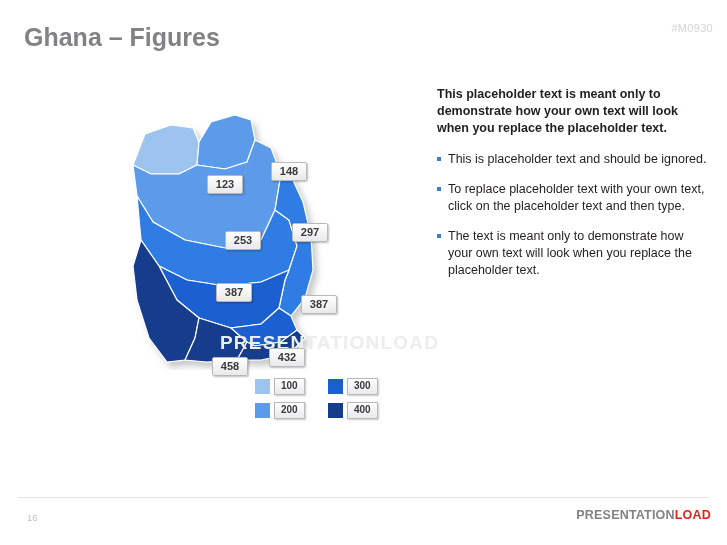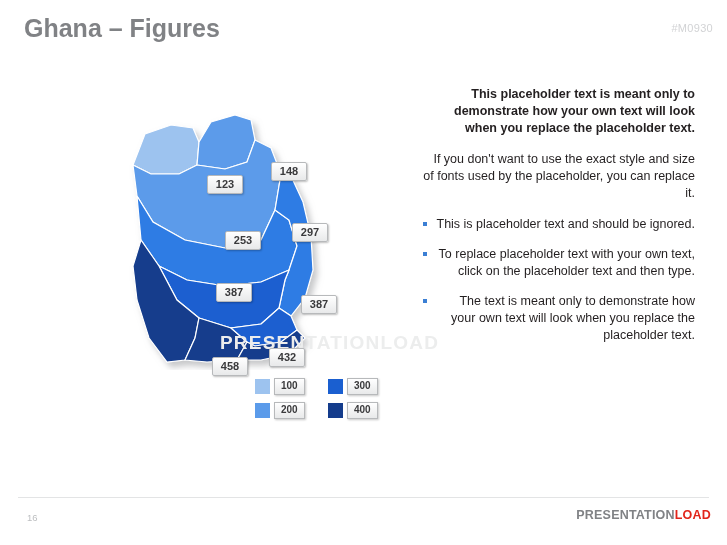--- a/index.html
+++ b/index.html
@@ -18,21 +18,21 @@
     position: absolute;
     left: 0; top: 0;
     width: 727px;
     height: 545px;
     background: #ffffff;
   }
   
   .slide-title {
     position: absolute;
     left: 24px;
-    top: 14px;
+    top: 23px;
     font-size: 25px;
     font-weight: bold;
     color: #808285;
     letter-spacing: 0px;
     white-space: nowrap;
   }
   .order-code {
     position: absolute;
     right: 14px;
     top: 22px;
@@ -108,24 +108,23 @@
     font-size: 10px;
     font-weight: bold;
     color: #3a3a3c;
     padding: 1px 6px 2px 6px;
     margin-left: 4px;
     line-height: 12px;
   }
   
   .text-col {
     position: absolute;
-    left: 423px;
+    left: 437px;
     top: 86px;
     width: 272px;
-    text-align: right;
   }
   .text-lead {
     font-size: 12.5px;
     font-weight: bold;
     color: #231f20;
     line-height: 17px;
     margin: 0 0 14px 0;
   }
   .text-body {
     font-size: 12.5px;
@@ -250,21 +249,20 @@
       <span class="legend-label">300</span>
     </div>
     <div class="legend-item" style="left:73px; top:24px;">
       <span class="legend-swatch" style="background:#143c8c;"></span>
       <span class="legend-label">400</span>
     </div>
   </div>
 
   <div class="text-col">
     <p class="text-lead">This placeholder text is meant only to demonstrate how your own text will look when you replace the placeholder text.</p>
-    <p class="text-body">If you don't want to use the exact style and size of fonts used by the placeholder, you can replace it.</p>
     <ul class="bullet-list">
       <li class="bullet-item">This is placeholder text and should be ignored.</li>
       <li class="bullet-item">To replace placeholder text with your own text, click on the placeholder text and then type.</li>
       <li class="bullet-item">The text is meant only to demonstrate how your own text will look when you replace the placeholder text.</li>
     </ul>
   </div>
 
   <div class="footer-rule"></div>
   <div class="page-number">16</div>
   <div class="footer-logo"><span>PRESENTATION</span><span class="accent">LOAD</span></div>

